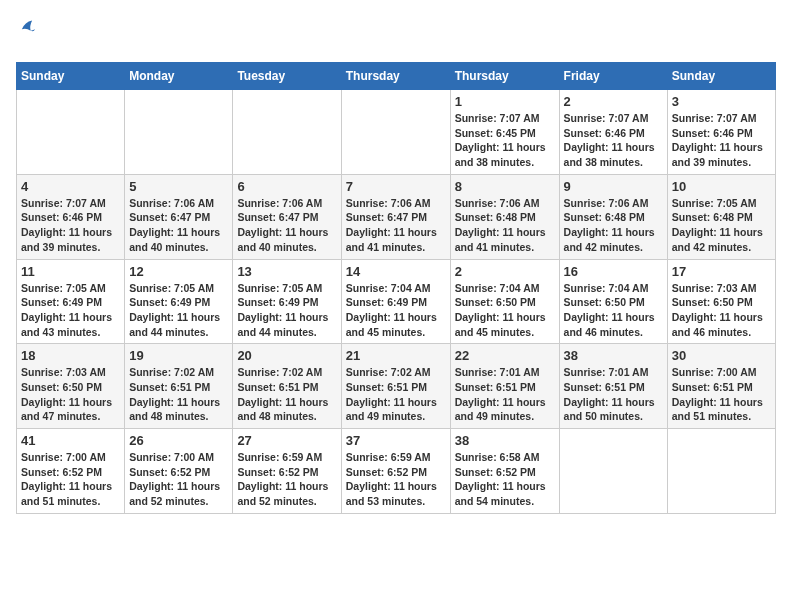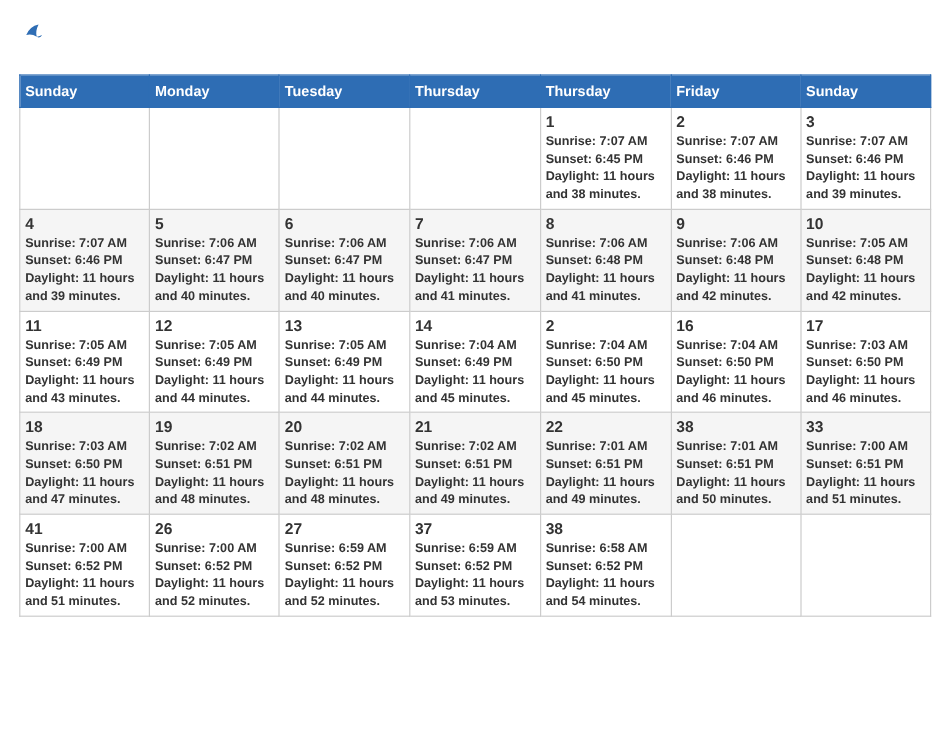--- a/index.html
+++ b/index.html
@@ -266,21 +266,21 @@
 Sunset: 6:51 PM
 Daylight: 11 hours and 49 minutes.</div>
         </td>
         <td>
           <span class="day-number">38</span>
           <div class="day-info" style="white-space: pre-line;">Sunrise: 7:01 AM
 Sunset: 6:51 PM
 Daylight: 11 hours and 50 minutes.</div>
         </td>
         <td>
-          <span class="day-number">33</span>
+          <span class="day-number">30</span>
           <div class="day-info" style="white-space: pre-line;">Sunrise: 7:00 AM
 Sunset: 6:51 PM
 Daylight: 11 hours and 51 minutes.</div>
         </td>
       </tr>
       <tr>
         <td>
           <span class="day-number">41</span>
           <div class="day-info" style="white-space: pre-line;">Sunrise: 7:00 AM
 Sunset: 6:52 PM

